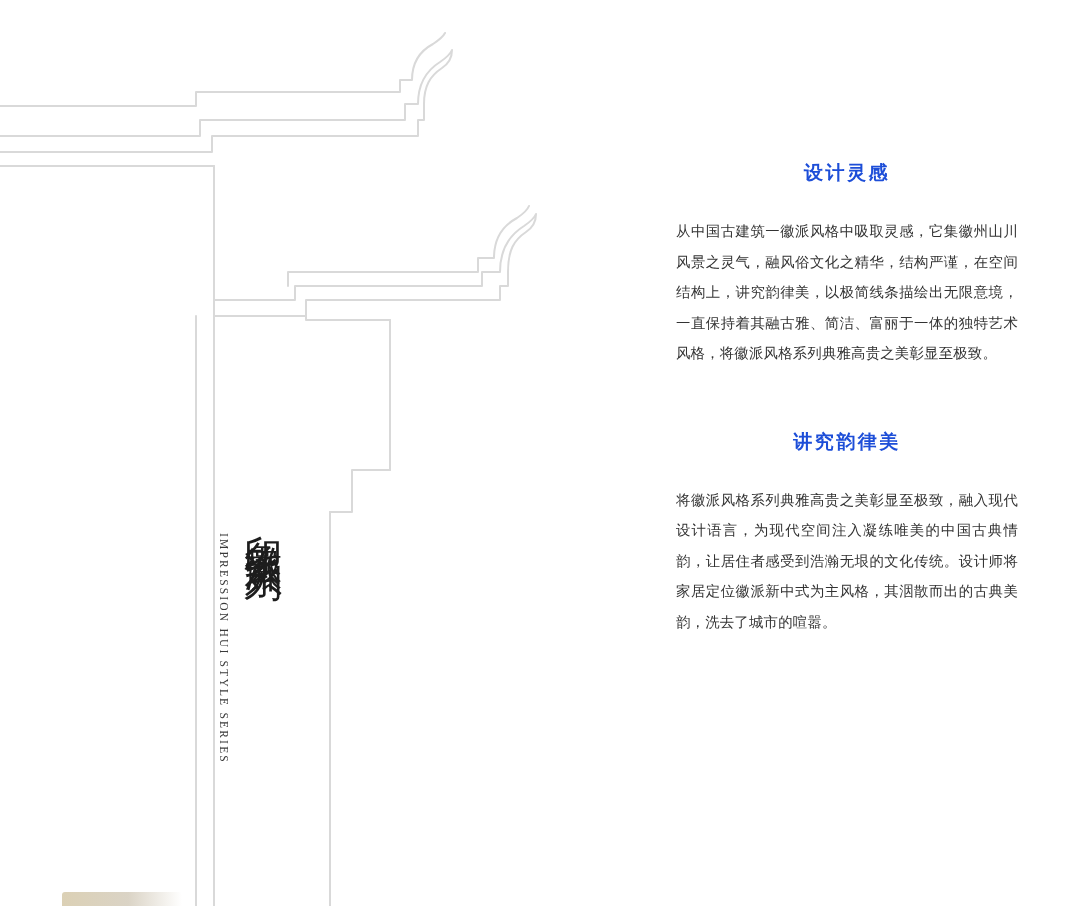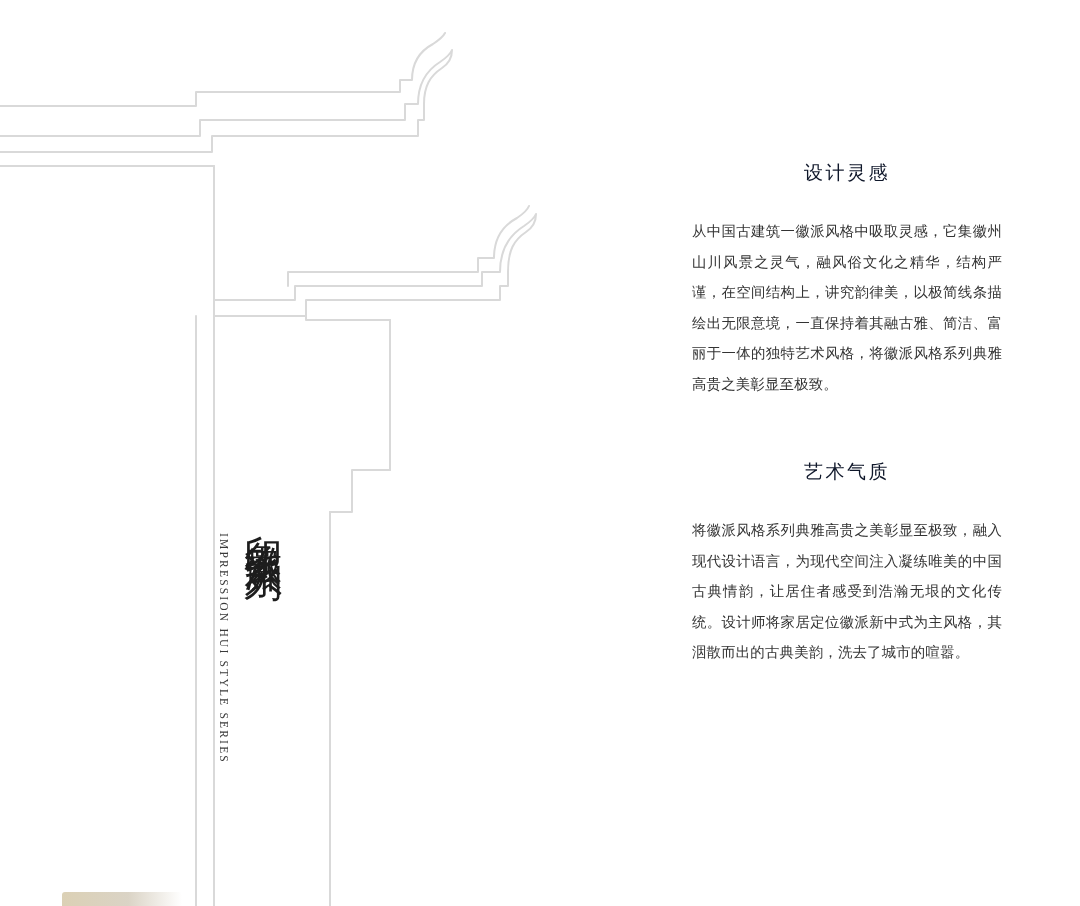--- a/index.html
+++ b/index.html
@@ -66,33 +66,33 @@
     top: 160px;
     width: 342px;
   }
   .section {
     margin-bottom: 60px;
   }
   .section:last-child { margin-bottom: 0; }
   .section-heading {
     text-align: center;
     font-size: 19px;
-    font-weight: normal;
+    font-weight: bold;
     letter-spacing: 2.5px;
-    color: #0f172a;
+    color: #1d4ed8;
     margin: 0 0 30px 0;
     font-family: "Liberation Serif", "DejaVu Serif", serif;
   }
   .section-body {
     font-size: 14.4px;
     line-height: 2.12;
     color: #333333;
     text-align: justify;
     text-justify: inter-ideograph;
-    margin: 16px;
+    margin: 0;
     letter-spacing: 0.2px;
   }
 
   
   .bottom-accent {
     position: absolute;
     left: 62px;
     bottom: 0;
     width: 120px;
     height: 14px;
@@ -142,17 +142,17 @@
 </div>
 
 <div class="content">
 
   <div class="section">
     <h2 class="section-heading">设计灵感</h2>
     <p class="section-body">从中国古建筑一徽派风格中吸取灵感，它集徽州山川风景之灵气，融风俗文化之精华，结构严谨，在空间结构上，讲究韵律美，以极简线条描绘出无限意境，一直保持着其融古雅、简洁、富丽于一体的独特艺术风格，将徽派风格系列典雅高贵之美彰显至极致。</p>
   </div>
 
   <div class="section">
-    <h2 class="section-heading">艺术气质</h2>
+    <h2 class="section-heading">讲究韵律美</h2>
     <p class="section-body">将徽派风格系列典雅高贵之美彰显至极致，融入现代设计语言，为现代空间注入凝练唯美的中国古典情韵，让居住者感受到浩瀚无垠的文化传统。设计师将家居定位徽派新中式为主风格，其洇散而出的古典美韵，洗去了城市的喧嚣。</p>
   </div>
 
 </div>
 
 </body></html>

